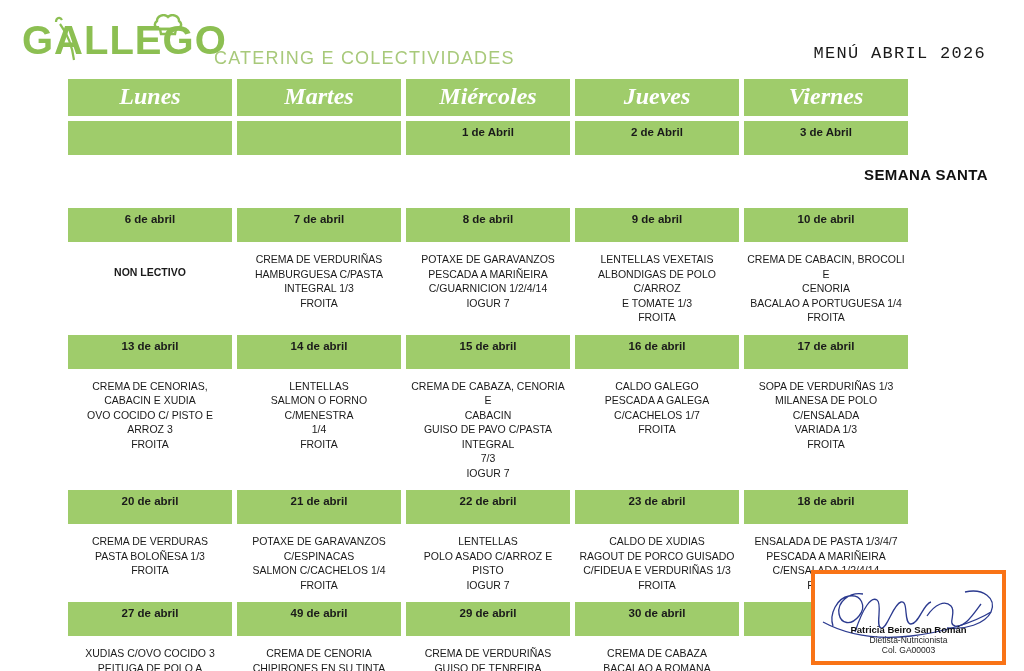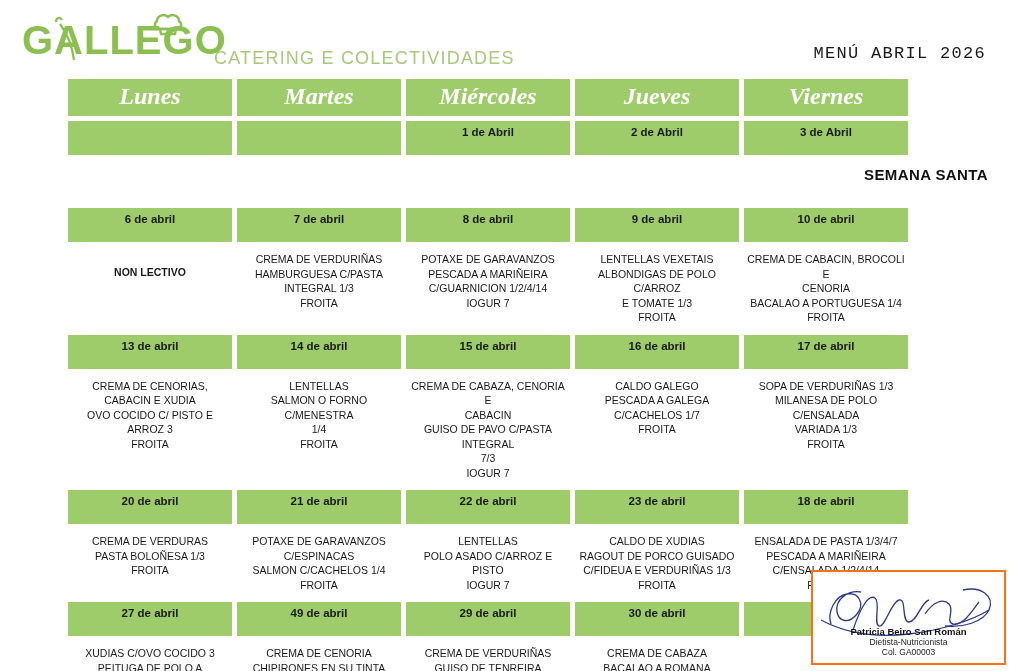--- a/index.html
+++ b/index.html
@@ -124,21 +124,21 @@
     white-space: pre-line;
   }
   .mealcell.strong { font-weight: bold; padding-top: 18px; }
   .mealcell.empty { color: transparent; }
 
   
   .signature {
     position: absolute;
     right: 18px; bottom: 6px;
     width: 195px; height: 95px;
-    border: 2px solid #f97316;
+    border: 4px solid #f97316;
     background: #ffffff;
   }
   .sig-svg { position: absolute; left: 0; top: 0; }
   .sig-lines {
     position: absolute;
     left: 0; bottom: 6px;
     width: 100%;
     text-align: center;
   }
   .sig-name {

